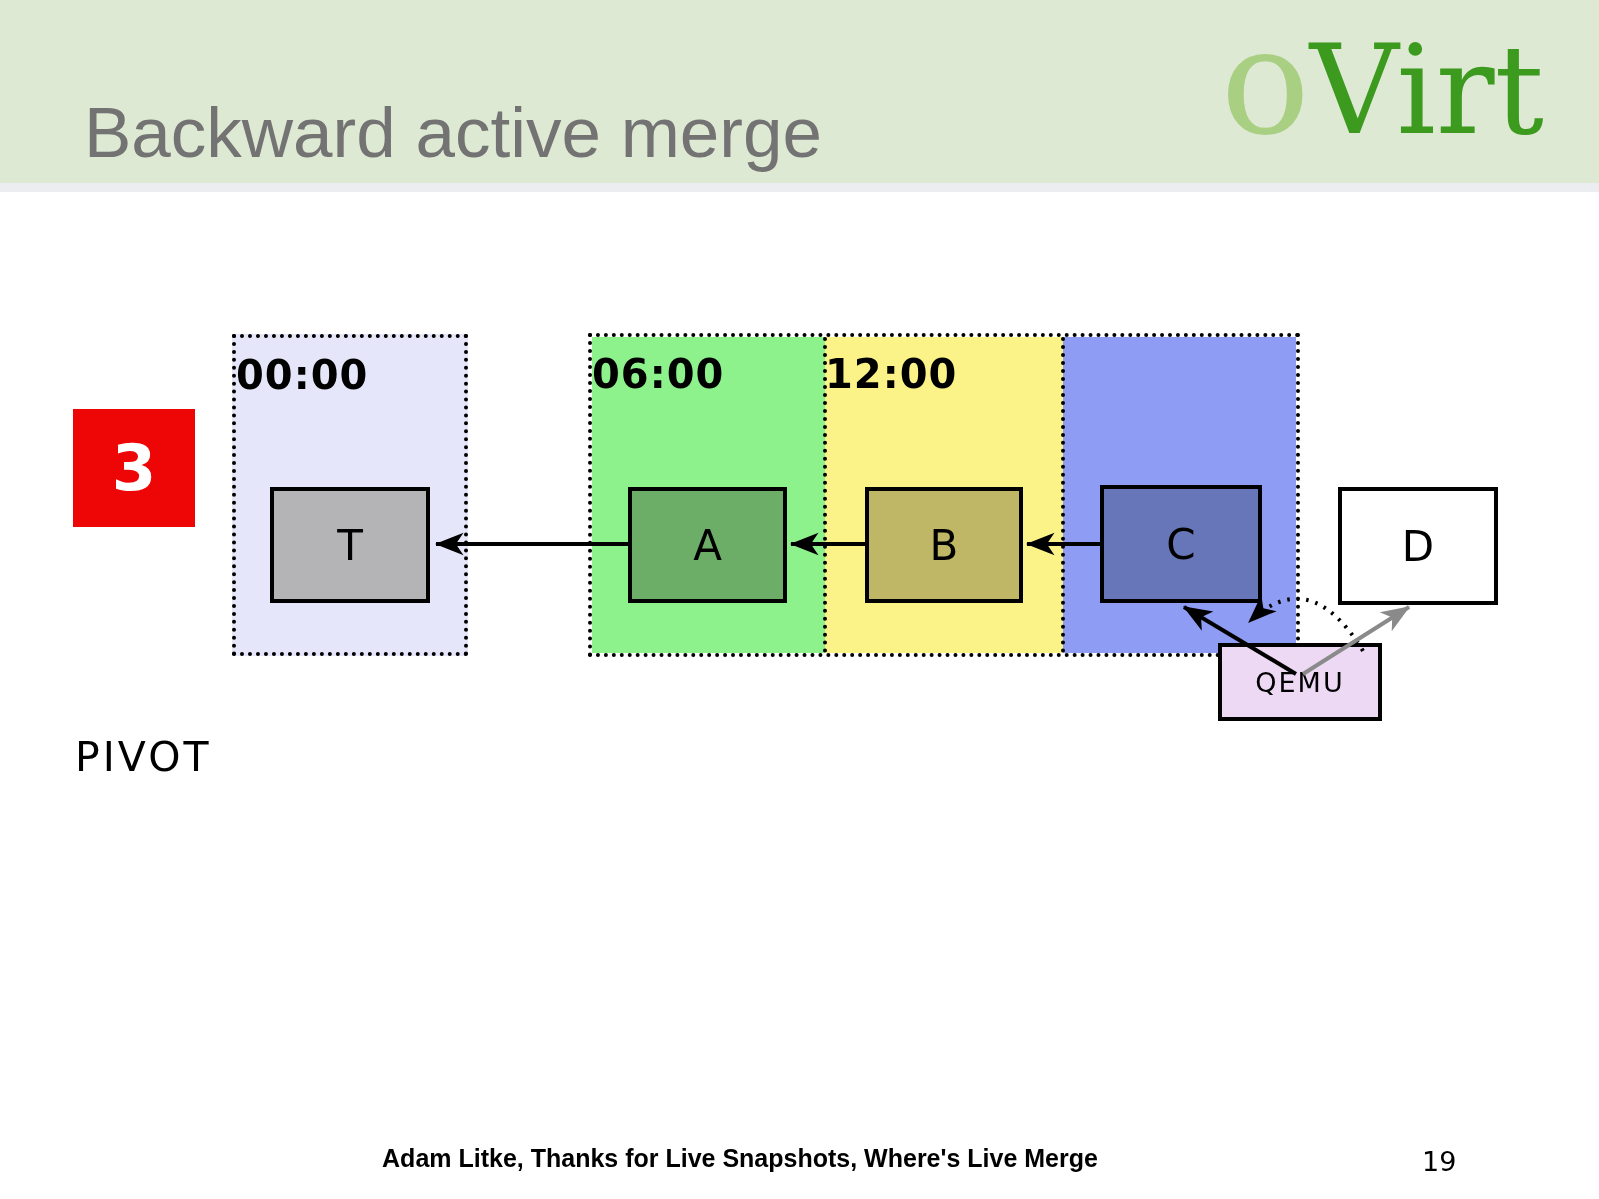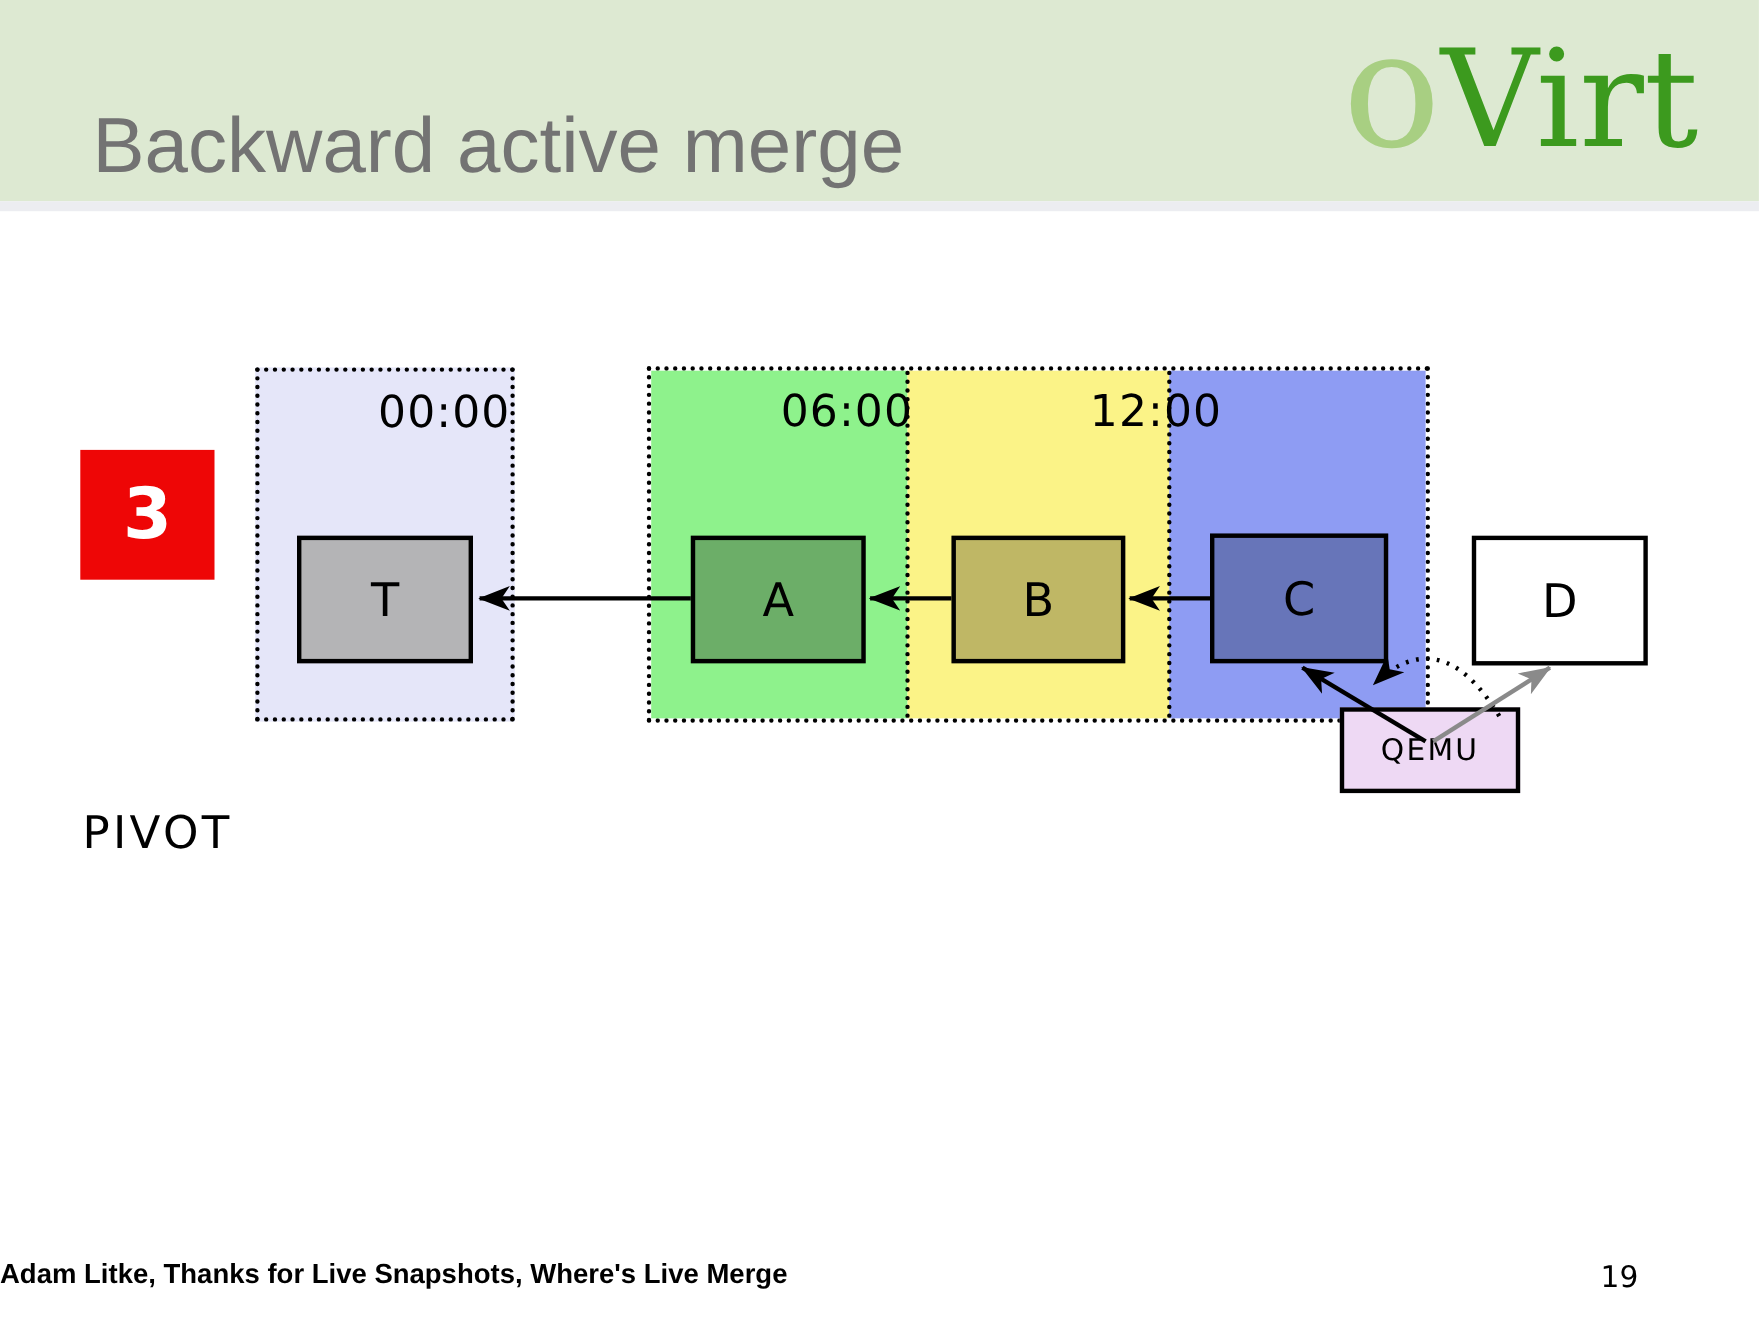--- a/index.html
+++ b/index.html
@@ -21,44 +21,44 @@
   .panel0{position:absolute;left:232px;top:334px;width:236px;height:322px;box-sizing:border-box;
           border:4px dotted #000;background:#e5e6f9;}
   .group{position:absolute;left:588px;top:333px;width:712px;height:324px;box-sizing:border-box;
          border:4px dotted #000;}
   .gbg{position:absolute;top:0;height:316px;}
   .bg-green{left:0;width:233px;background:#8ef28c;}
   .bg-yellow{left:233px;width:238px;background:#fbf387;}
   .bg-blue{left:471px;width:233px;background:#8e9cf3;}
   .divider{position:absolute;top:0;width:0;height:316px;border-left:4px dotted #000;}
   .div1{left:231px;} .div2{left:469px;}
-  .time-label{position:absolute;top:14px;font-size:40px;text-align:right;letter-spacing:1px;}
+  .time-label{position:absolute;top:14px;font-size:40px;text-align:left;letter-spacing:1px;font-weight:bold;}
   .tl0{left:0;width:228px;top:14px;}
   .tl1{left:0;width:238px;}
   .tl2{left:233;left:233px;width:286px;}
   .now-row{position:absolute;left:471px;width:233px;top:16px;display:flex;align-items:center;
            justify-content:center;gap:16px;}
   .now-dot{width:42px;height:42px;border-radius:50%;background:#ee1111;}
   .now-text{font-size:40px;letter-spacing:2px;}
   
   .vbox{position:absolute;box-sizing:border-box;border:4px solid #000;
         display:flex;align-items:center;justify-content:center;font-size:42px;}
   .box-t{left:270px;top:487px;width:160px;height:116px;background:#b4b4b6;}
   .box-a{left:628px;top:487px;width:159px;height:116px;background:#6cae68;}
   .box-b{left:865px;top:487px;width:158px;height:116px;background:#bfb765;}
   .box-c{left:1100px;top:485px;width:162px;height:118px;background:#6775b9;}
   .box-d{left:1338px;top:487px;width:160px;height:118px;background:#ffffff;}
   .box-qemu{left:1218px;top:643px;width:164px;height:78px;background:#eed9f4;font-size:27px;letter-spacing:2px;}
   
   .overlay{position:absolute;left:0;top:0;width:1599px;height:1199px;pointer-events:none;}
   
   .pivot{position:absolute;left:75px;top:733px;font-size:41px;letter-spacing:3px;}
-  .footer{position:absolute;left:0;top:1144px;width:1480px;text-align:left;
+  .footer{position:absolute;left:0;top:1144px;width:1480px;text-align:center;
           font-family:"Liberation Sans",sans-serif;font-weight:bold;font-size:25px;}
-  .pagenum{position:absolute;left:1455px;top:1146px;font-size:27px;}
+  .pagenum{position:absolute;left:1422px;top:1146px;font-size:27px;}
 </style>
 </head>
 <body>
 
 <div class="slide">
 
   <div class="header"></div>
   <div class="header-strip"></div>
   <div class="title">Backward active merge</div>
   <div class="logo"><span class="o">o</span><span class="virt">Virt</span></div>

